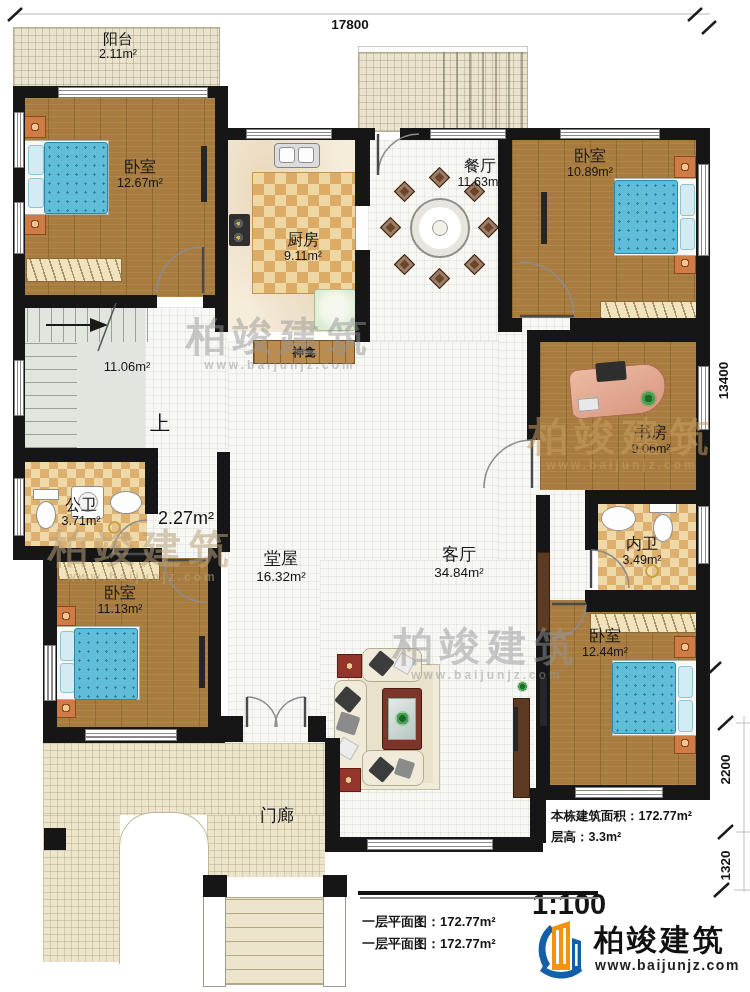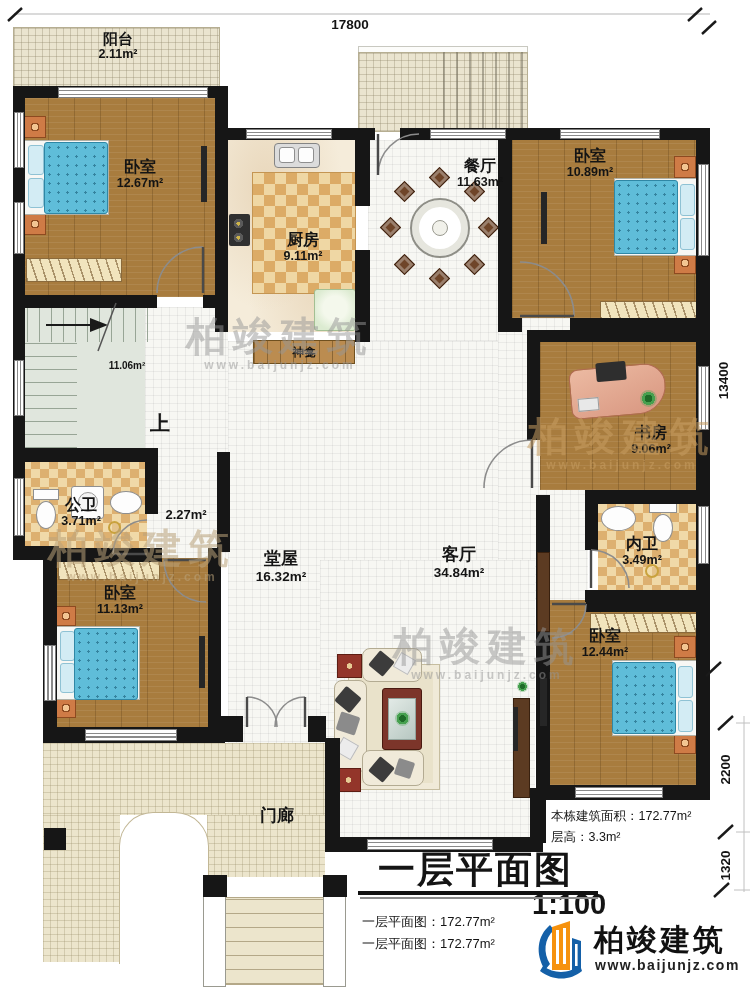--- a/index.html
+++ b/index.html
@@ -53,35 +53,35 @@
   .stove{background:#303030;border-radius:2px}
   .burner{position:absolute;background:radial-gradient(circle,#cdb44a 0 2px,#5a5a5a 2px 4.5px,transparent 4.5px);z-index:11}
   .drum{background:#f4f4f4;border:1px solid #9a9a9a;border-radius:50%}
   .drain{position:absolute;border:2px solid #c9a23d;border-radius:50%;background:rgba(240,225,180,.4);z-index:11}
   .desk{background:linear-gradient(160deg,#ecbaa2,#d89680);border:1px solid #b06b52;border-radius:10px 22px 30px 10px;transform:rotate(-5deg)}
   .mon{background:#2e2e2e;border-radius:2px;transform:rotate(-5deg);z-index:11}
   .kb{background:#e8e8e8;border:1px solid #9a9a9a;transform:rotate(-5deg);z-index:11}
   .gtable{background:radial-gradient(circle at 50% 45%,#f4f8ec 0 40%,#dcebd1 75%);border:1px solid #a3bf93;border-radius:3px}
   .shrine{position:absolute;background:#bb8c50;border:1px solid #70501f;background-image:repeating-linear-gradient(90deg,rgba(80,55,18,.45) 0 1px,transparent 1px 13px);z-index:36;display:flex;align-items:center;justify-content:center;font-size:11.5px;font-weight:bold}
   
-  .lbl{position:absolute;z-index:50;transform:translateX(-50%);text-align:center;font-weight:bold;line-height:1.15;white-space:nowrap}
+  .lbl{position:absolute;z-index:50;transform:translateX(-50%);text-align:center;font-weight:normal;line-height:1.15;white-space:nowrap}
   .lbl .n{font-size:16px;display:block}
   .lbl .n17{font-size:17px;display:block}
   .lbl .n15{font-size:15px;display:block}
   .lbl .ar{font-size:12.5px;display:block}
   .one20{font-size:20px}
   .dim{position:absolute;z-index:50;font-weight:bold;font-size:13.5px;text-align:center;white-space:nowrap}
   .vert{transform:rotate(-90deg)}
   .svgov{position:absolute;left:0;top:0;z-index:40;pointer-events:none}
   
   .title-cn{position:absolute;z-index:50;font-size:37px;font-weight:bold;letter-spacing:2px}
   .title-scale{position:absolute;z-index:50;font-size:29px;font-weight:bold}
   .ul1{position:absolute;background:#111;z-index:50}
   .ul2{position:absolute;background:#8a8a8a;z-index:50}
-  .stat{position:absolute;z-index:50;font-size:12.5px;font-weight:normal;white-space:nowrap}
+  .stat{position:absolute;z-index:50;font-size:12.5px;font-weight:bold;white-space:nowrap}
   .logo-name{position:absolute;z-index:50;font-size:30px;font-weight:900;letter-spacing:3px;color:#101010}
   .logo-site{position:absolute;z-index:50;font-size:14px;font-weight:bold;letter-spacing:1.5px;color:#222}
   
   .wm{position:absolute;z-index:60;text-align:center;pointer-events:none;white-space:nowrap}
   .wm-gray{color:rgba(150,150,150,.5)}
   .wm-tan{color:rgba(198,156,96,.55)}
   .wm-tan2{color:rgba(186,162,122,.55)}
   .wmbig{font-size:40px;font-weight:900;letter-spacing:7px;line-height:1}
   .wmurl{font-size:12px;font-weight:bold;letter-spacing:3px;margin-top:2px}
 </style>
@@ -337,27 +337,27 @@
   </div>
   <div class="lbl" style="left:480px;top:157px">
     <span class="n">餐厅</span>
     <span class="ar">11.63m²</span>
   </div>
   <div class="lbl" style="left:590px;top:147px">
     <span class="n">卧室</span>
     <span class="ar">10.89m²</span>
   </div>
   <div class="lbl" style="left:127px;top:360px">
-    <span class="ar" style="font-size:10px">11.06m²</span>
+    <span class="ar" style="font-size:13px">11.06m²</span>
   </div>
   <div class="lbl one20" style="left:160px;top:412px">
     <span>上</span>
   </div>
   <div class="lbl" style="left:186px;top:508px">
-    <span class="ar" style="font-size:13px">2.27m²</span>
+    <span class="ar" style="font-size:18px">2.27m²</span>
   </div>
   <div class="lbl" style="left:81px;top:496px">
     <span class="n">公卫</span>
     <span class="ar">3.71m²</span>
   </div>
   <div class="lbl" style="left:281px;top:549px">
     <span class="n17">堂屋</span>
     <span class="ar" style="font-size:13.5px">16.32m²</span>
   </div>
   <div class="lbl" style="left:459px;top:545px">
@@ -382,21 +382,20 @@
   </div>
   <div class="lbl" style="left:277px;top:806px">
     <span class="n17">门廊</span>
   </div>
 
   <div class="dim" style="left:320px;top:17px;width:60px">17800</div>
   <div class="dim vert" style="left:693px;top:373px;width:60px">13400</div>
   <div class="dim vert" style="left:697px;top:762px;width:56px">2200</div>
   <div class="dim vert" style="left:697px;top:858px;width:56px">1320</div>
 
-  <div class="title-cn" style="left:378px;top:845px">一层平面图</div>
   <div class="title-scale" style="left:532px;top:888px">1:100</div>
   <div class="ul1" style="left:358px;top:891px;width:240px;height:4px"></div>
   <div class="ul2" style="left:360px;top:897px;width:238px;height:2px"></div>
 
   <div class="stat" style="left:551px;top:808px">
     <span>本栋建筑面积：</span><span>172.77m²</span>
   </div>
   <div class="stat" style="left:551px;top:829px">
     <span>层高：</span><span>3.3m²</span>
   </div>

